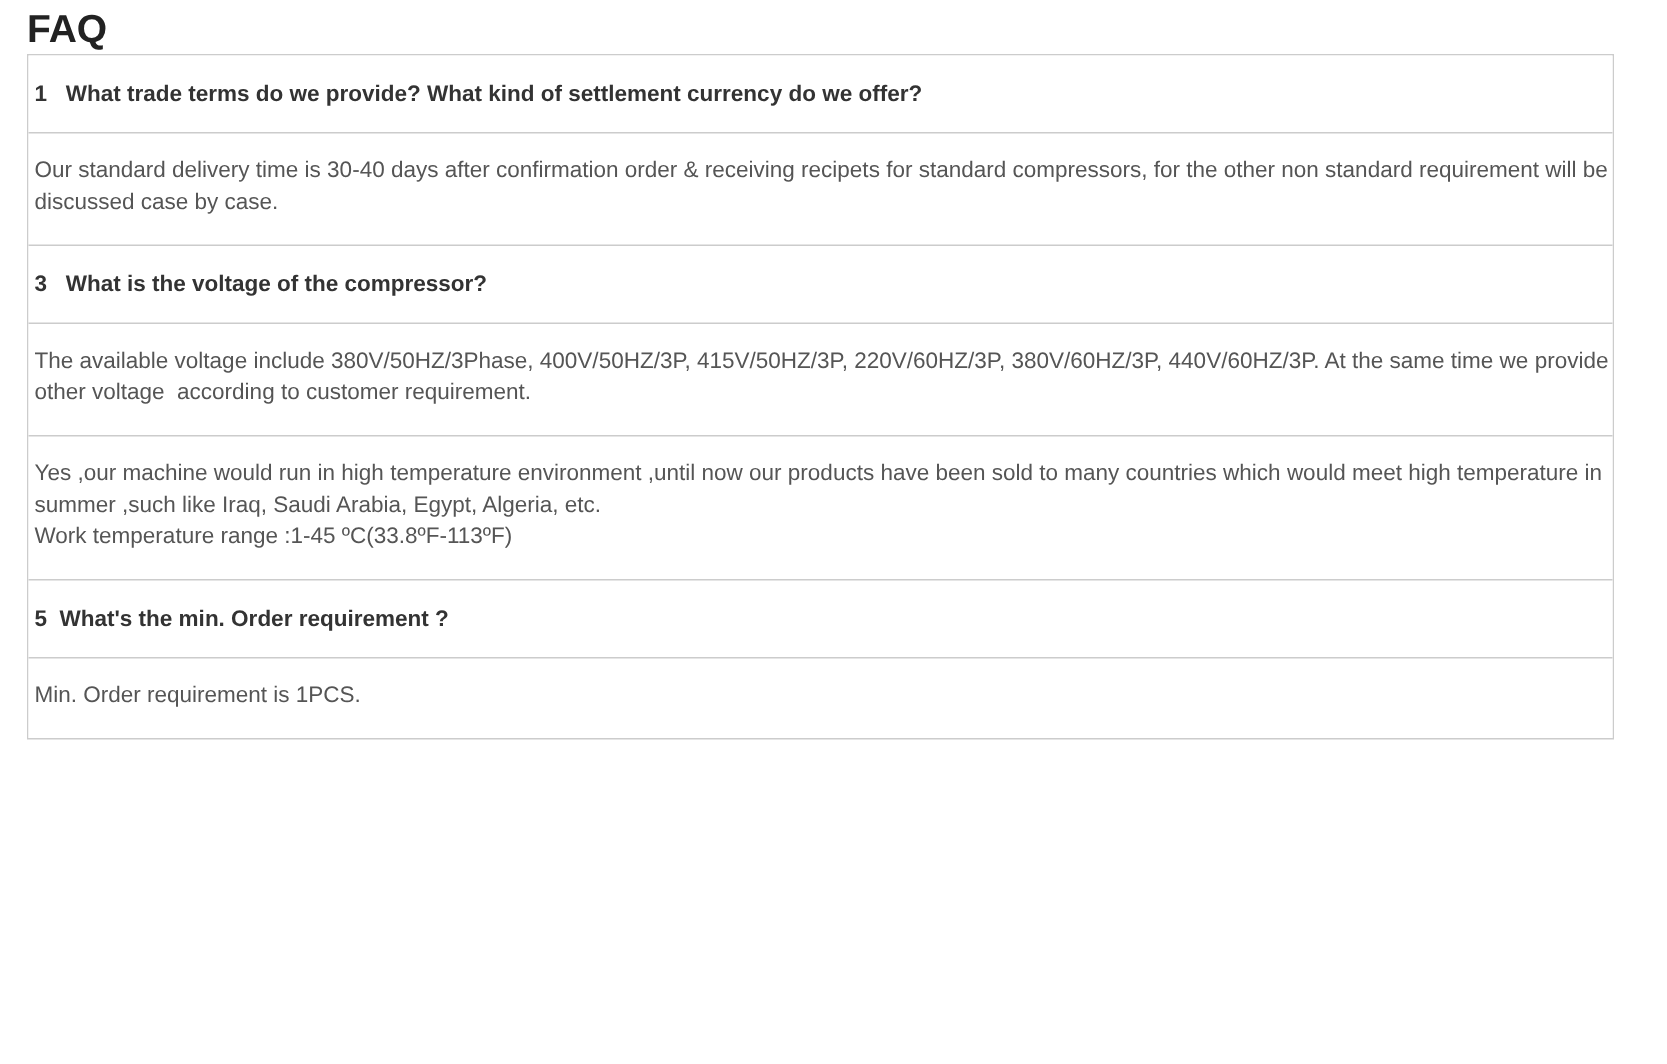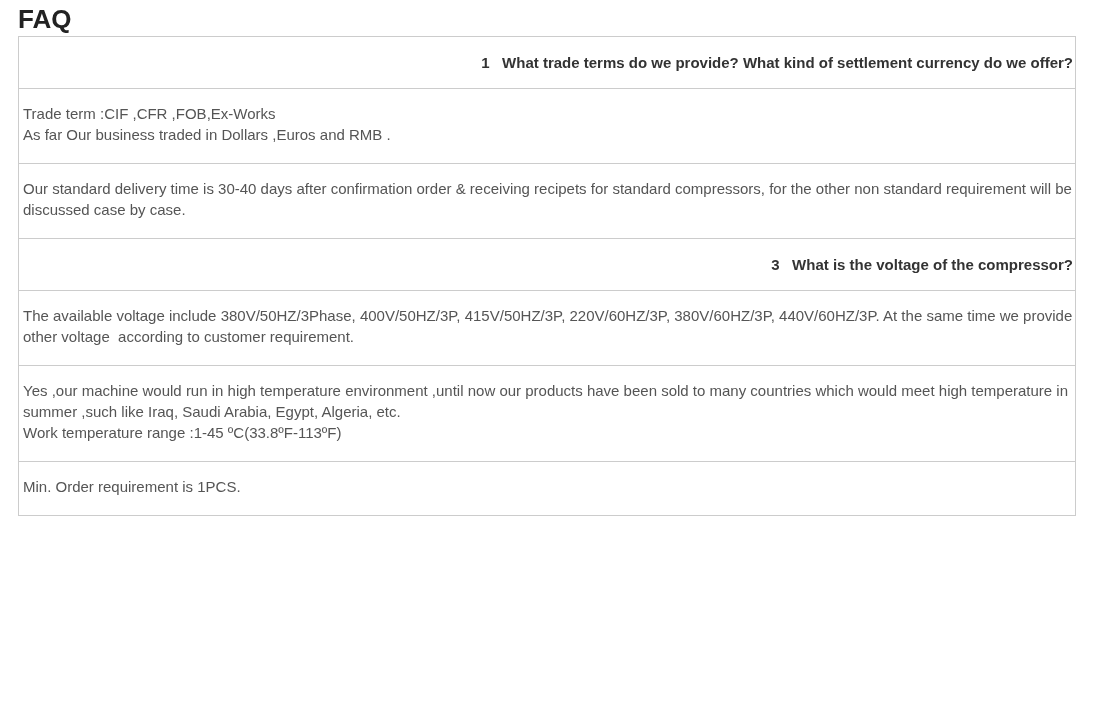--- a/index.html
+++ b/index.html
@@ -29,21 +29,20 @@
     border: 1px solid #cccccc;
     background: #ffffff;
   }
   .q-row {
     height: 51px;
     display: flex;
     align-items: center;
     padding: 0 2px 0 4px;
     border-top: 1px solid #cccccc;
     background: #ffffff;
-    justify-content: flex-end;
   }
   .q-row.first {
     border-top: none;
   }
   .a-row {
     padding: 14px 2px 18px 4px;
     border-top: 1px solid #cccccc;
     background: #ffffff;
   }
   .q-text {
@@ -66,39 +65,38 @@
 <body>
 
 <div class="page">
   <h2 class="faq-title">FAQ</h2>
 
   <div class="faq-table">
 
     <div class="q-row first">
       <span class="q-text">1   What trade terms do we provide? What kind of settlement currency do we offer?</span>
     </div>
-    <div class="a-row">
-      <span class="a-text">Trade term :CIF ,CFR ,FOB,Ex-Works
-As far Our business traded in Dollars ,Euros and RMB .</span>
-    </div>
 
     <div class="a-row">
       <span class="a-text">Our standard delivery time is 30-40 days after confirmation order &amp; receiving recipets for standard compressors, for the other non standard requirement will be discussed case by case.</span>
     </div>
 
     <div class="q-row">
       <span class="q-text">3   What is the voltage of the compressor?</span>
     </div>
     <div class="a-row">
       <span class="a-text">The available voltage include 380V/50HZ/3Phase, 400V/50HZ/3P, 415V/50HZ/3P, 220V/60HZ/3P, 380V/60HZ/3P, 440V/60HZ/3P. At the same time we provide other voltage  according to customer requirement.</span>
     </div>
 
     <div class="a-row">
       <span class="a-text">Yes ,our machine would run in high temperature environment ,until now our products have been sold to many countries which would meet high temperature in summer ,such like Iraq, Saudi Arabia, Egypt, Algeria, etc.
 Work temperature range :1-45 ºC(33.8ºF-113ºF)</span>
     </div>
 
+    <div class="q-row">
+      <span class="q-text">5  What's the min. Order requirement ?</span>
+    </div>
     <div class="a-row">
       <span class="a-text">Min. Order requirement is 1PCS.</span>
     </div>
 
   </div>
 </div>
 
 </body></html>

